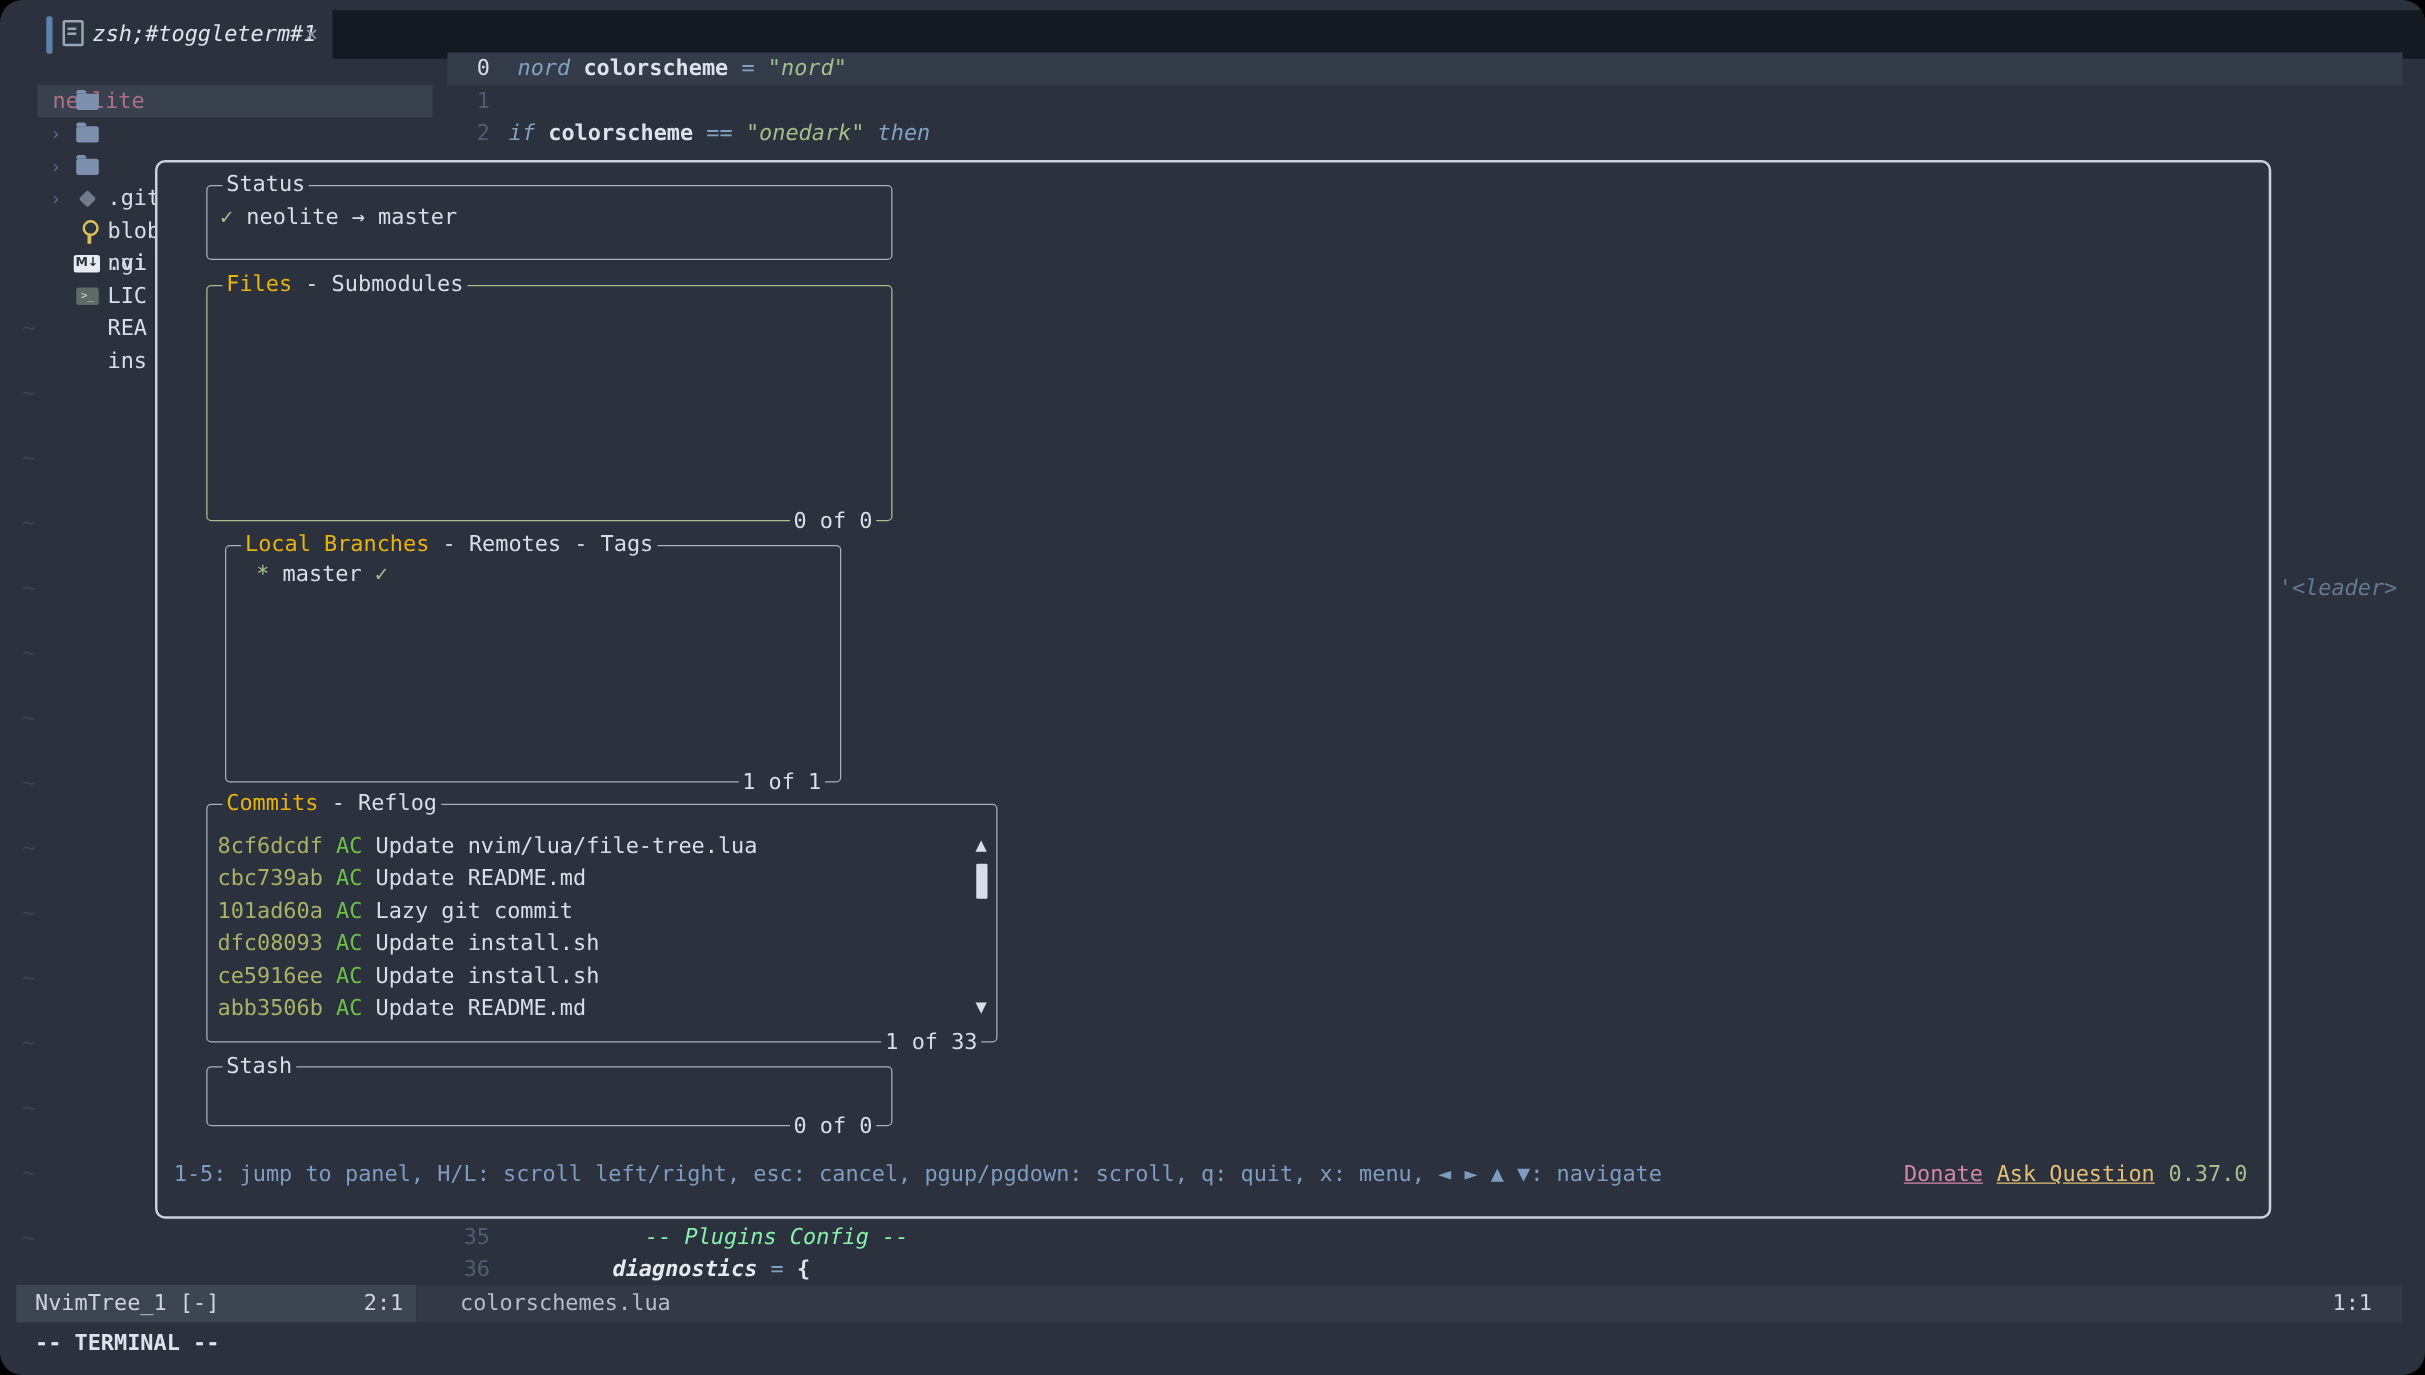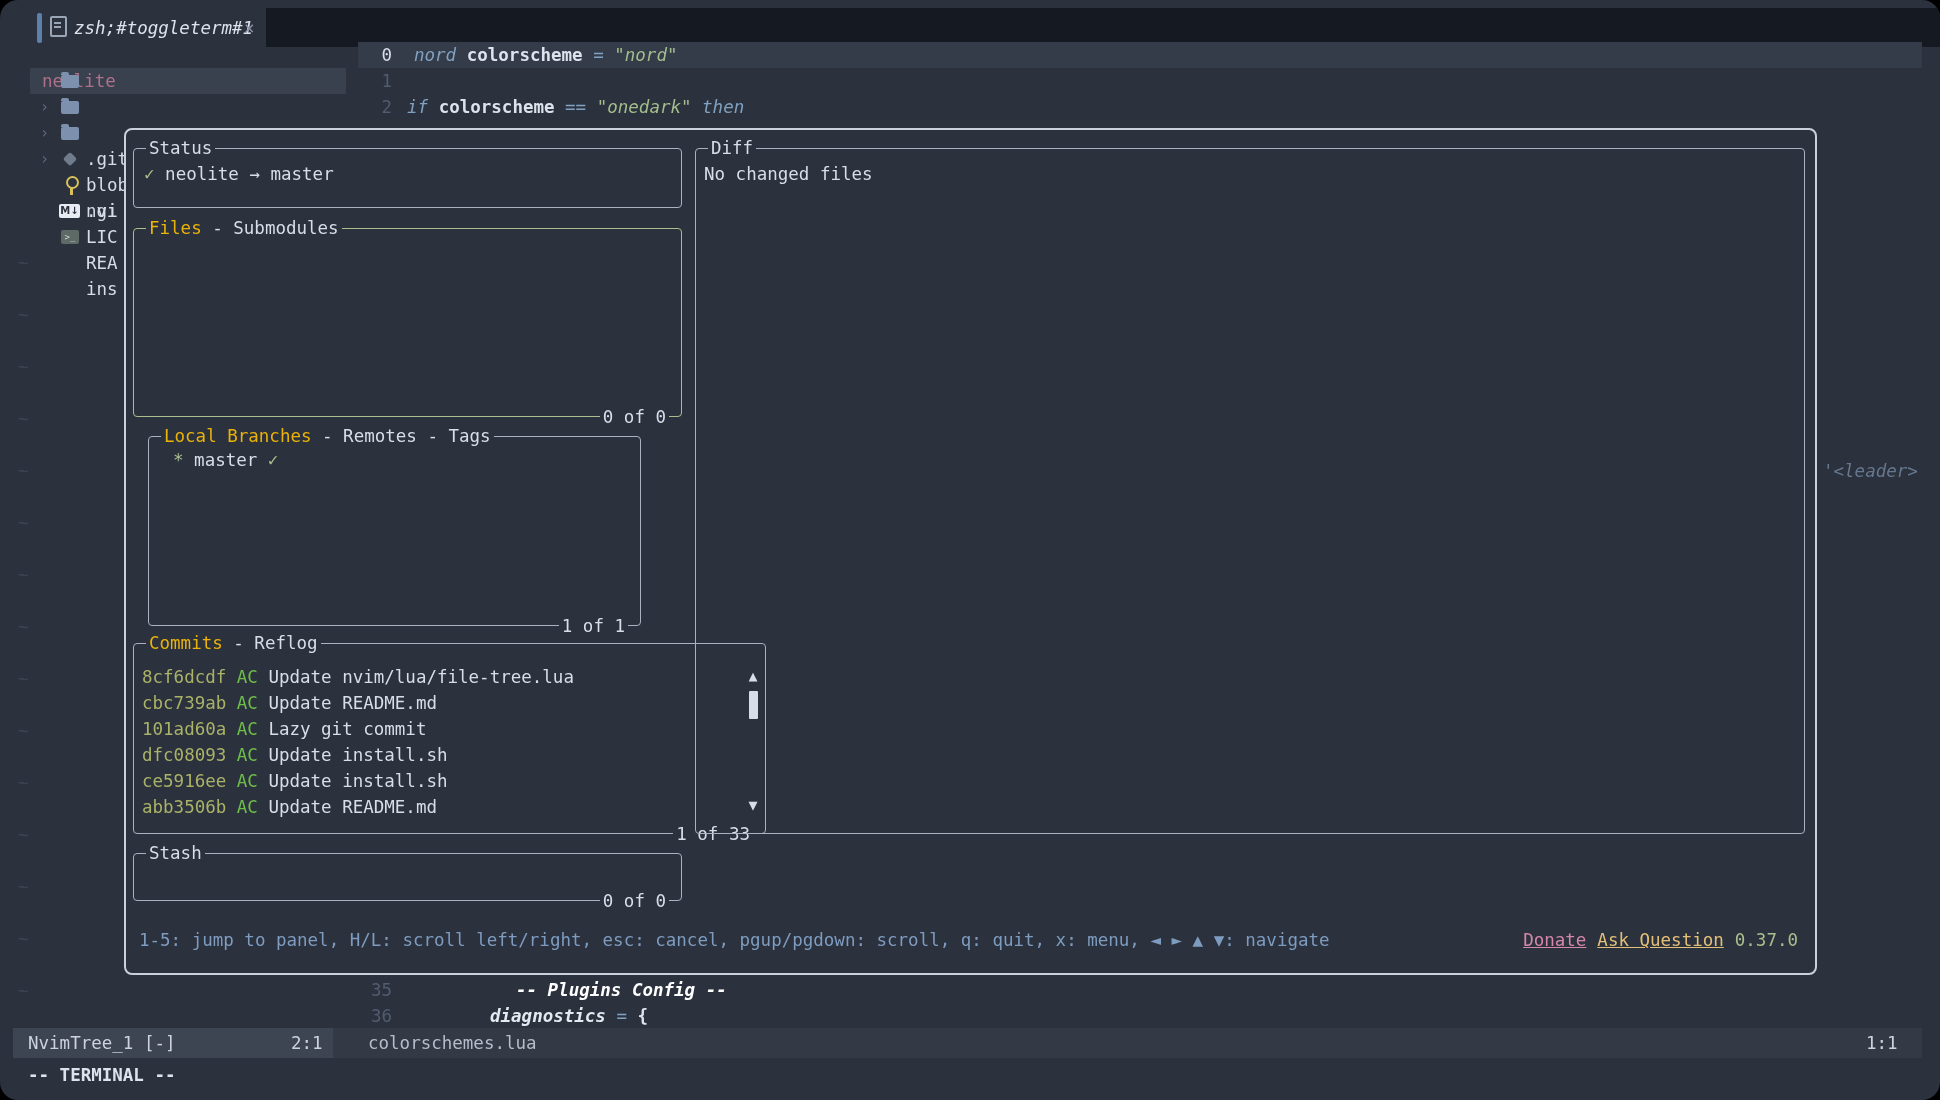--- a/index.html
+++ b/index.html
@@ -36,27 +36,27 @@
 
   
   .cursorline{position:absolute;left:358px;top:42px;right:18px;height:26px;background:#343b49;}
   .lnum{position:absolute;width:34px;text-align:right;color:#525c70;line-height:26px;}
   .lnum.cur{color:#d8dee9;}
   .code{position:absolute;line-height:26px;white-space:pre;}
   .kw{color:#81a1c1;font-style:italic;}
   .op{color:#81a1c1;}
   .ident{color:#dde3ec;font-weight:bold;}
   .str{color:#a3be8c;font-style:italic;}
-  .comment{color:#ffffff;font-style:italic;font-weight:bold;}
+  .comment{color:#86efac;font-style:italic;}
   .ident-it{color:#e5e9f0;font-weight:bold;font-style:italic;}
 
   
   .float{position:absolute;left:124px;top:128px;width:1693px;height:847px;background:#2b313d;
          border:2px solid #c9d1dd;border-radius:8px;box-sizing:border-box;}
-  .panel{position:absolute;border:1.5px solid #a9b2c0;border-radius:4px;box-sizing:border-box;}
+  .panel{position:absolute;border:1.5px solid #a9b2c0;border-radius:4px;box-sizing:border-box;margin-left:32px;}
   .panel.active{border-color:#a9bf8d;}
   .p-title{position:absolute;top:-14px;left:12px;background:#2b313d;padding:0 3px;line-height:26px;white-space:pre;}
   .p-title .t-green{color:#eab308;}
   .p-count{position:absolute;bottom:-14px;right:12px;background:#2b313d;padding:0 3px;line-height:26px;white-space:pre;}
   .p-content{position:absolute;left:10px;top:12px;line-height:26px;white-space:pre;}
   .green{color:#a9bf8d;}
   .commit{left:8px;}
   .commit .hash{color:#aab268;}
   .commit .tag{color:#6ebf49;margin-left:10.5px;}
   .commit .msg{color:#d8dee9;margin-left:10.5px;}
@@ -182,24 +182,20 @@
     <span class="sb-thumb"></span>
     <span class="sb-arrow" style="bottom:18px">▼</span>
     <span class="p-count">1 of 33</span>
   </div>
 
   <div class="panel" style="left:133px;top:853px;width:549px;height:48px">
     <span class="p-title">Stash</span>
     <span class="p-count">0 of 0</span>
   </div>
 
-  <div class="panel" style="left:695px;top:148px;width:1110px;height:686px">
-    <span class="p-title">Diff</span>
-    <div class="p-content" style="left:8px">No changed files</div>
-  </div>
 
 
   <div class="keybinds">1-5: jump to panel, H/L: scroll left/right, esc: cancel, pgup/pgdown: scroll, q: quit, x: menu, ◄ ► ▲ ▼: navigate</div>
   <div class="lg-links"><span class="link-donate">Donate</span><span class="link-ask">Ask Question</span><span class="version">0.37.0</span></div>
 
   <div class="sl-seg1"></div>
   <div class="sl-seg2"></div>
   <span class="sl-text" style="left:28px;color:#ccd3de">NvimTree_1 [-]</span>
   <span class="sl-text" style="left:291px;color:#ccd3de">2:1</span>
   <span class="sl-text" style="left:368px;color:#b6bdc9">colorschemes.lua</span>

